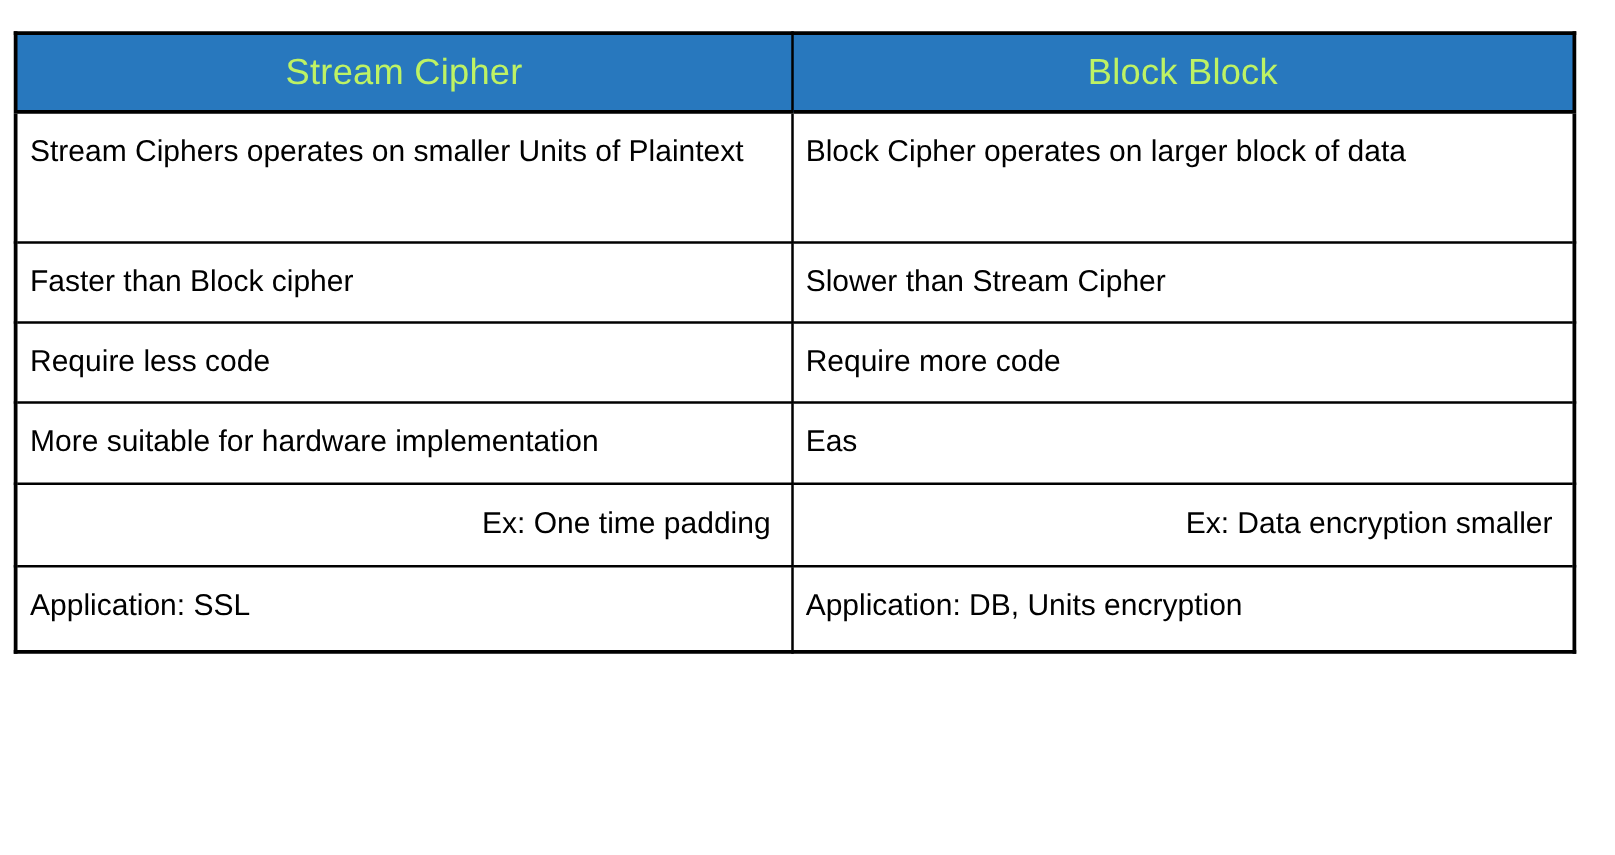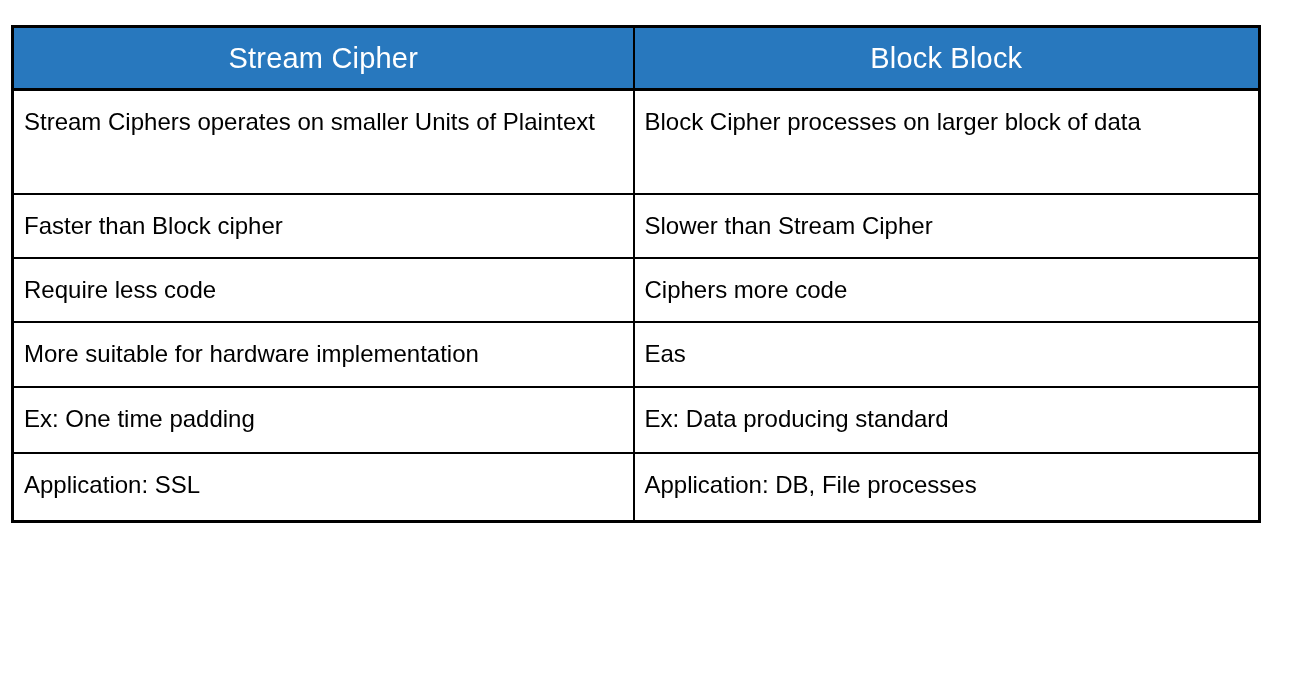--- a/index.html
+++ b/index.html
@@ -20,21 +20,21 @@
     border-collapse: collapse;
     table-layout: fixed;
     width: 1247px;
     border: 3px solid #000000;
     background: #ffffff;
   }
   table.cipher-table col.col-stream { width: 621px; }
   table.cipher-table col.col-block  { width: 626px; }
   table.cipher-table th {
     background: #2878BE;
-    color: #ffffff;
+    color: #bef264;
     font-size: 29px;
     font-weight: 400;
     letter-spacing: 0.2px;
     text-align: center;
     vertical-align: middle;
     height: 60px;
     border: 2px solid #000000;
     border-bottom: 3px solid #000000;
     padding: 0;
   }
@@ -47,58 +47,58 @@
     vertical-align: top;
     text-align: left;
     padding: 12px 16px 12px 10px;
     word-wrap: break-word;
   }
   table.cipher-table tr.row-1 td { height: 78px; }   
   table.cipher-table tr.row-2 td { height: 36px; margin-left: 39px; }
   table.cipher-table tr.row-3 td { height: 114px; }  
   table.cipher-table tr.row-4 td { height: 37px; }
   table.cipher-table tr.row-5 td { height: 39px; border-radius: 27px; }
-  table.cipher-table tr.row-6 td { height: 40px; }
+  table.cipher-table tr.row-6 td { height: 40px; text-align: right; }
   table.cipher-table tr.row-7 td { height: 42px; }
 </style>
 </head>
 <body>
 
 <div class="table-wrap">
   <table class="cipher-table">
     <colgroup>
       <col class="col-stream">
       <col class="col-block">
     </colgroup>
     <thead>
       <tr>
         <th>Stream Cipher</th>
         <th>Block Block</th>
       </tr>
     </thead>
     <tbody>
       <tr class="row-1">
         <td>Stream Ciphers operates on smaller Units of Plaintext</td>
-        <td>Block Cipher processes on larger block of data</td>
+        <td>Block Cipher operates on larger block of data</td>
       </tr>
       <tr class="row-2">
         <td>Faster than Block cipher</td>
         <td>Slower than Stream Cipher</td>
       </tr>
       <tr class="row-4">
         <td>Require less code</td>
-        <td>Ciphers more code</td>
+        <td>Require more code</td>
       </tr>
       <tr class="row-5">
         <td>More suitable for hardware implementation</td>
         <td>Eas</td>
       </tr>
       <tr class="row-6">
         <td>Ex: One time padding</td>
-        <td>Ex: Data producing standard</td>
+        <td>Ex: Data encryption smaller</td>
       </tr>
       <tr class="row-7">
         <td>Application: SSL</td>
-        <td>Application: DB, File processes</td>
+        <td>Application: DB, Units encryption</td>
       </tr>
     </tbody>
   </table>
 </div>
 
 </body></html>

